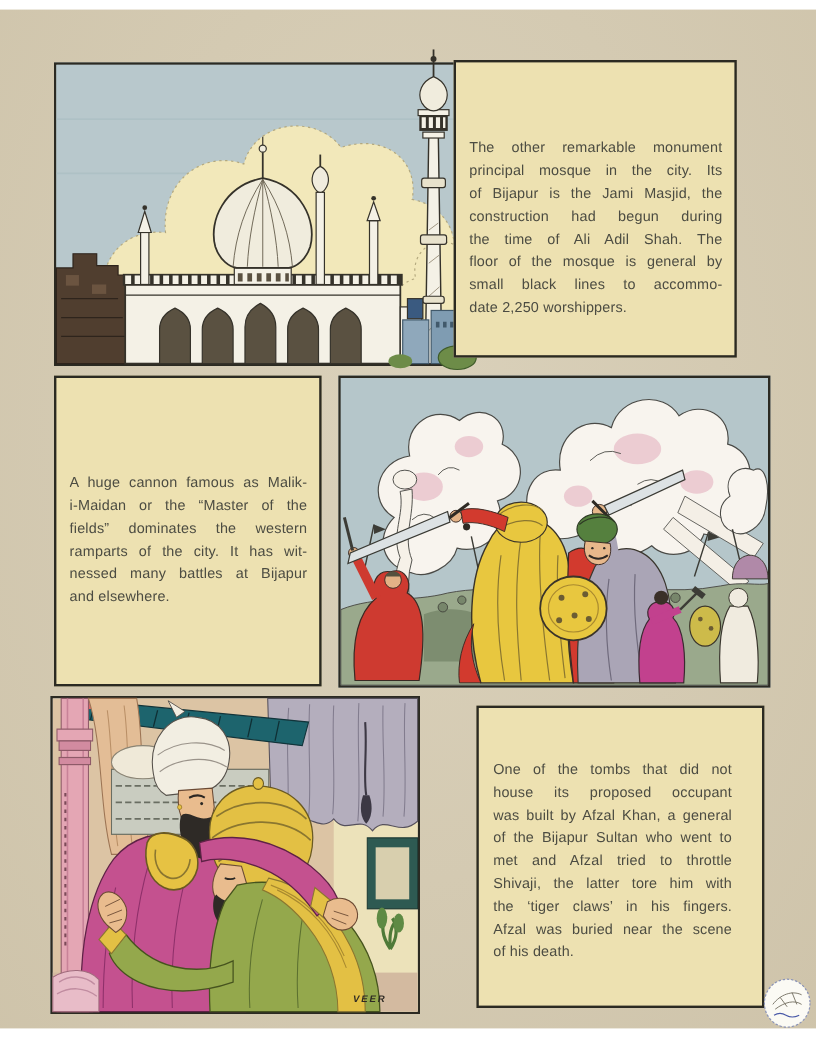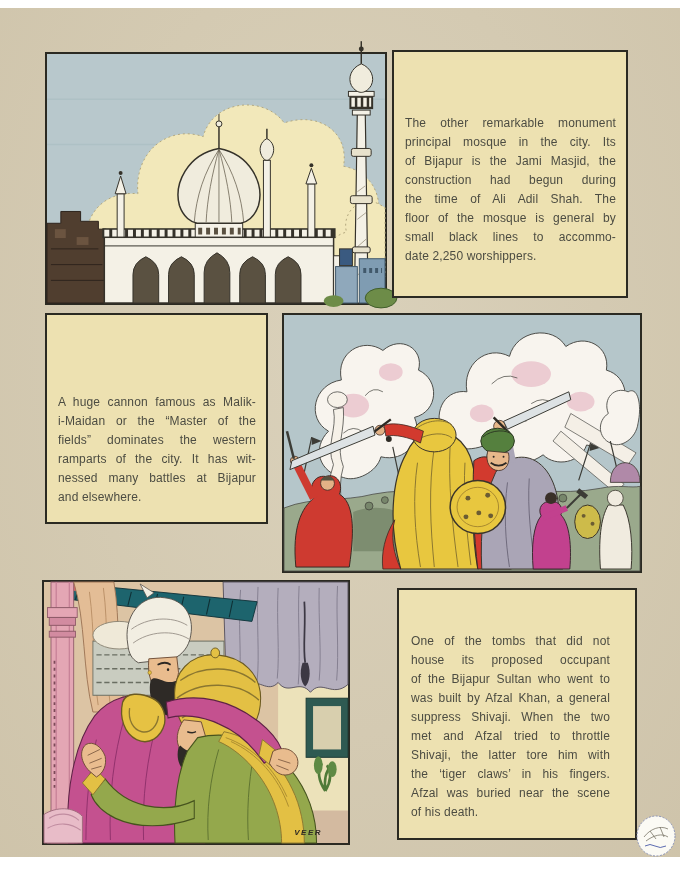--- a/index.html
+++ b/index.html
@@ -101,34 +101,34 @@
       <g>
         <rect x="292" y="216" width="22" height="37" fill="#8fa8bb" stroke="#41596b"></rect>
         <rect x="316" y="208" width="26" height="45" fill="#7f9cb2" stroke="#41596b"></rect>
         <line x1="320" y1="220" x2="339" y2="220" stroke="#41596b" stroke-width="5" stroke-dasharray="3 3"></line>
         <ellipse cx="338" cy="248" rx="16" ry="10" fill="#6d8c48" stroke="#3f5c2a"></ellipse>
         <ellipse cx="290" cy="251" rx="10" ry="6" fill="#6d8c48"></ellipse>
       </g>
     </svg>
   </div>
 
-  <div class="panel capbox" style="left:392px;top:50px;width:236px;height:248px;">
+  <div class="panel capbox" style="left:378px;top:50px;width:236px;height:248px;">
     <div class="captext" style="padding:62px 10px 0 11px;">
         <div class="line">The other remarkable monument</div>
         <div class="line">principal mosque in the city. Its</div>
         <div class="line">of Bijapur is the Jami Masjid, the</div>
         <div class="line">construction had begun during</div>
         <div class="line">the time of Ali Adil Shah. The</div>
         <div class="line">floor of the mosque is general by</div>
         <div class="line">small black lines to accommo-</div>
         <div class="line last">date 2,250 worshippers.</div>
       </div>
   </div>
 
-  <div class="panel capbox" style="left:45px;top:313px;width:223px;height:211px;">
+  <div class="panel capbox" style="left:45px;top:313px;width:223px;height:259px;">
     <div class="captext" style="padding:78px 10px 0 11px;">
         <div class="line">A huge cannon famous as Malik-</div>
         <div class="line">i-Maidan or the “Master of the</div>
         <div class="line">fields” dominates the western</div>
         <div class="line">ramparts of the city. It has wit-</div>
         <div class="line">nessed many battles at Bijapur</div>
         <div class="line last">and elsewhere.</div>
       </div>
   </div>
 
@@ -331,23 +331,22 @@
         <path d="M6 240 C16 234 30 234 40 242 M4 250 C16 244 30 244 42 252" stroke="#c08ca0" fill="none" stroke-width="1.2"></path>
       </g>
     </svg>
     <span class="signature">VEER</span>
   </div>
 
   <div class="panel capbox" style="left:397px;top:588px;width:240px;height:252px;">
     <div class="captext" style="padding:42px 25px 0 12px;">
         <div class="line">One of the tombs that did not</div>
         <div class="line">house its proposed occupant</div>
+        <div class="line">was built by Afzal Khan, a general</div>
         <div class="line">of the Bijapur Sultan who went to</div>
-        <div class="line">was built by Afzal Khan, a general</div>
-        <div class="line">suppress Shivaji. When the two</div>
         <div class="line">met and Afzal tried to throttle</div>
         <div class="line">Shivaji, the latter tore him with</div>
         <div class="line">the ‘tiger claws’ in his fingers.</div>
         <div class="line">Afzal was buried near the scene</div>
         <div class="line last">of his death.</div>
       </div>
   </div>
 
   <div class="stamp">
     <svg viewBox="0 0 40 42">

